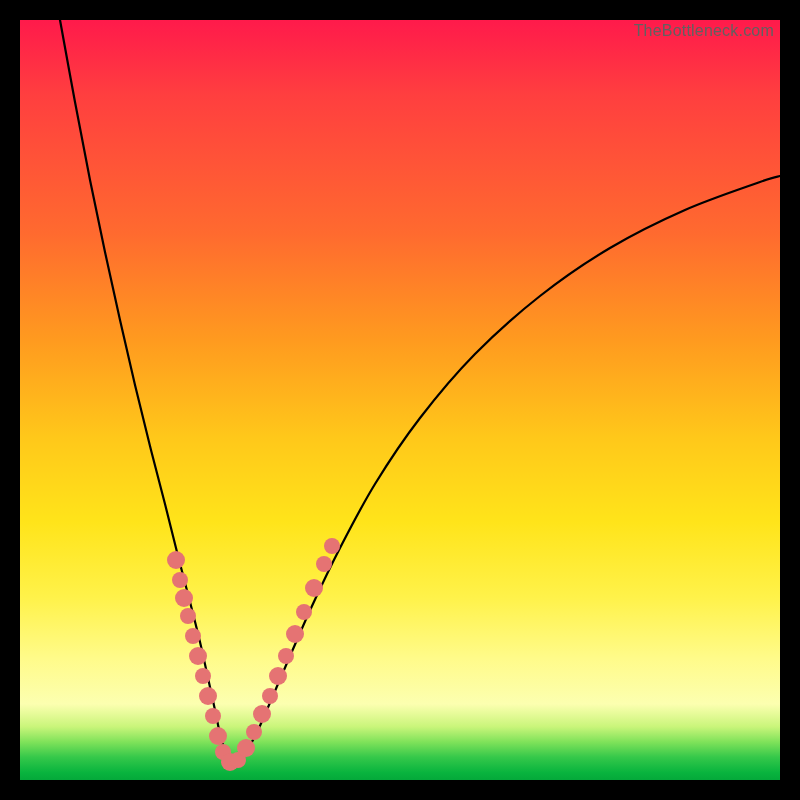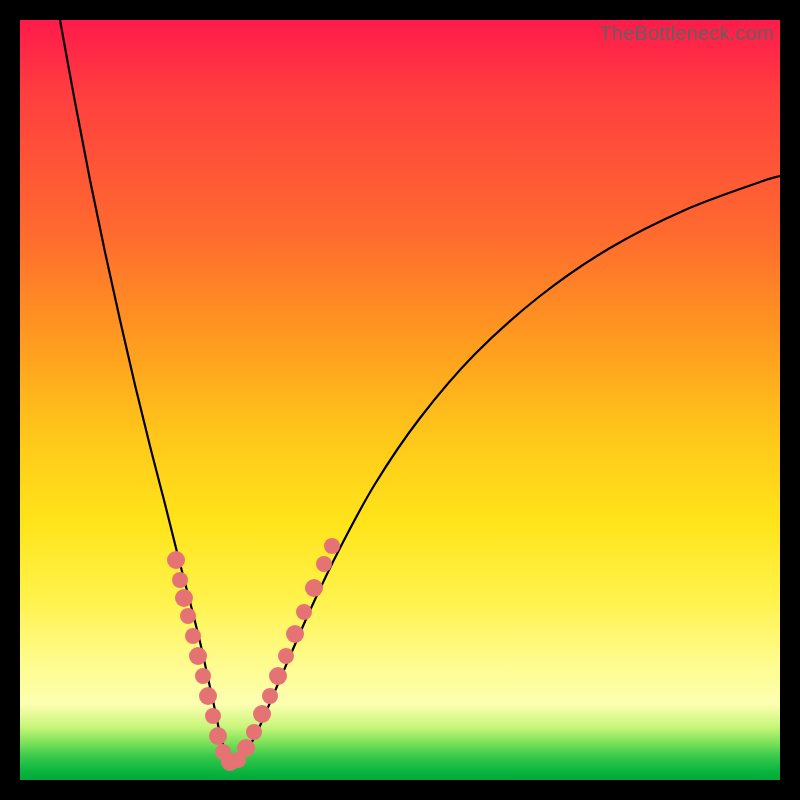--- a/index.html
+++ b/index.html
@@ -42,21 +42,21 @@
       #35c84a 97%,
       #09b43e 99%,
       #04a83a 100%
     );
   }
   .watermark {
     position: absolute;
     top: 2px;
     right: 6px;
     color: #616161;
-    font-size: 20px;
+    font-size: 16px;
     font-weight: 500;
     letter-spacing: 0.2px;
     pointer-events: none;
     user-select: none;
   }
   svg.curve {
     position: absolute;
     left: 0;
     top: 0;
     width: 760px;

